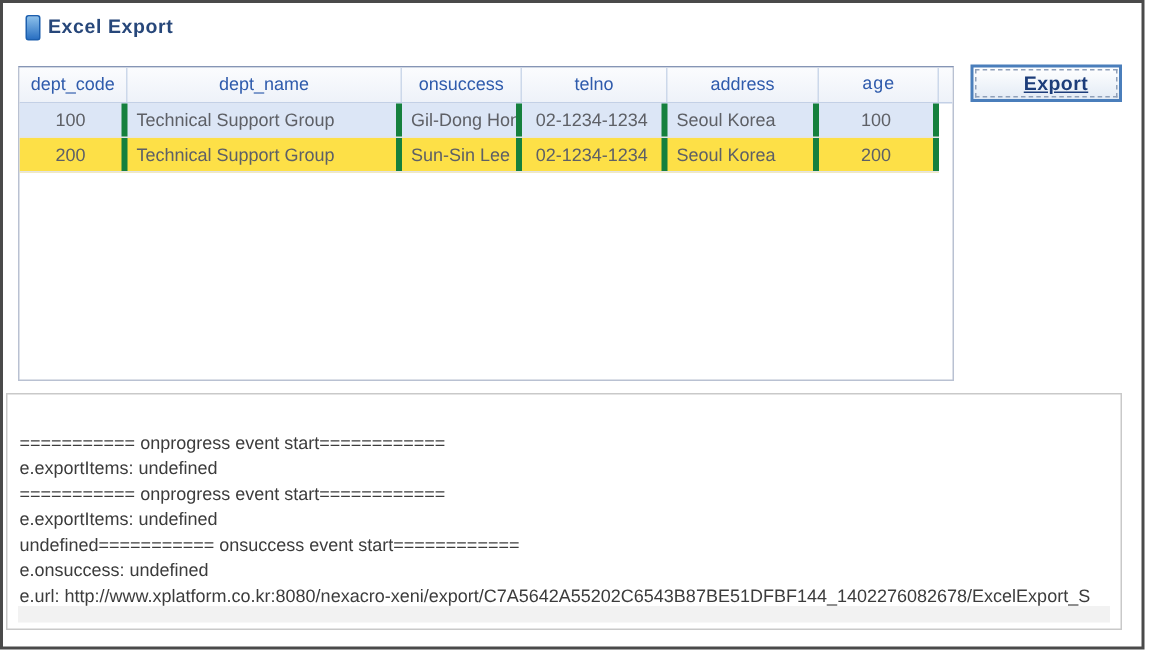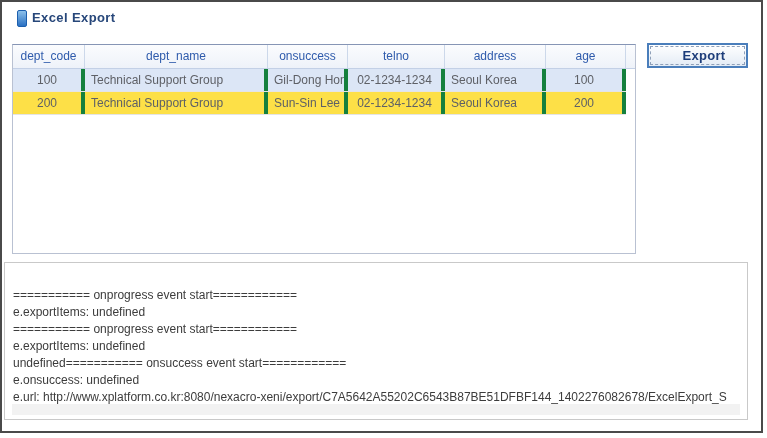--- a/index.html
+++ b/index.html
@@ -53,21 +53,21 @@
   .export-btn {
     position:absolute; left:647px; top:43px; width:101px; height:25px;
     border:2px solid #4a7ebb; background:linear-gradient(#ffffff,#e3ebf5);
     padding:0; cursor:pointer; box-sizing:border-box;
   }
   .export-inner {
     position:absolute; left:1px; top:1px; right:1px; bottom:1px;
     border:1px dashed #8fa0b9; display:flex; align-items:center; justify-content:center;
   }
   .export-label {
-    font-size:13px; font-weight:bold; 
+    font-size:13px; font-weight:bold; text-decoration:underline;
     color:#1d3d7a; letter-spacing:0.3px;padding-left:13px;
   }
   
   .log-panel {
     position:absolute; left:4px; top:262px; width:742px; height:156px;
     border:1px solid #c9c9c9; background:#ffffff; overflow:hidden;
     box-sizing:content-box;
   }
   .log-lines { padding:7px 8px 0 8px; }
   .log-line {
@@ -87,21 +87,21 @@
 <span class="title-icon"></span>
 <span class="page-title">Excel Export</span>
 
 <div class="grid">
   <div class="grid-header" id="grid-header">
       <div class="hcell" style="width: 72px;">dept_code</div>
       <div class="hcell" style="width: 183px;">dept_name</div>
       <div class="hcell" style="width: 80px;">onsuccess</div>
       <div class="hcell" style="width: 97px;">telno</div>
       <div class="hcell" style="width: 101px;">address</div>
-      <div class="hcell" style="width: 80px;">age</div>
+      <div class="hcell" style="width: 80px; font-family: Liberation Mono, monospace;">age</div>
     </div>
   <div class="grid-body" id="grid-body">
       <div class="grow selected">
         <div class="gcell align-center" style="width: 72px;">100</div>
         <div class="gcell align-left" style="width: 183px;">Technical Support Group</div>
         <div class="gcell align-left" style="width: 80px;">Gil-Dong Hong</div>
         <div class="gcell align-center" style="width: 97px;">02-1234-1234</div>
         <div class="gcell align-left" style="width: 101px;">Seoul Korea</div>
         <div class="gcell align-center" style="width: 80px;">100</div>
       </div>

